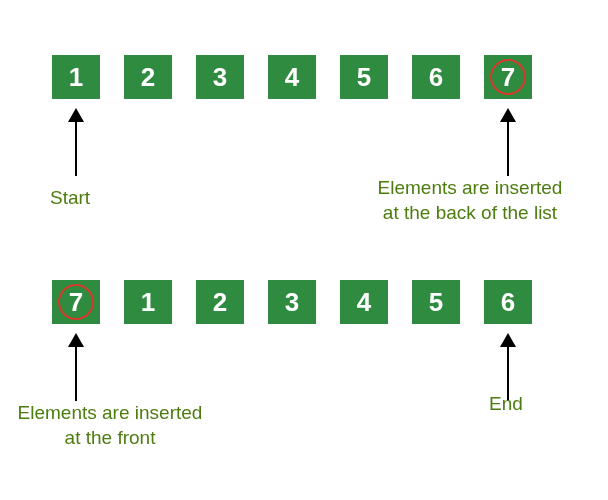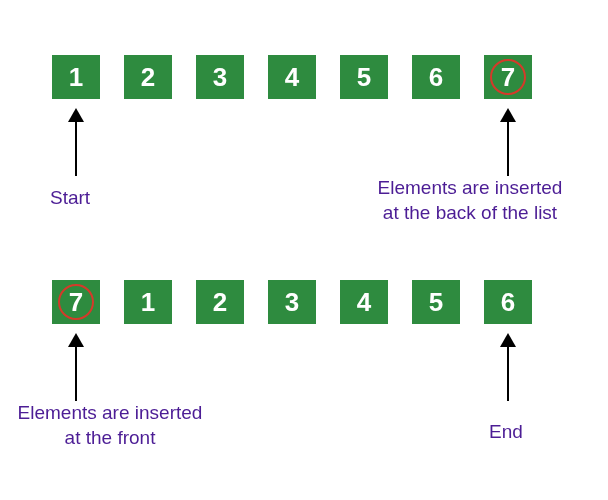--- a/index.html
+++ b/index.html
@@ -48,21 +48,21 @@
   }
   .arrow-head {
     width: 0;
     height: 0;
     border-left: 8px solid transparent;
     border-right: 8px solid transparent;
     border-bottom: 14px solid #000000;
   }
   .label {
     position: absolute;
-    color: #4c1d95;
+    color: #4d7c0f;
     font-size: 19px;
     font-weight: 500;
     text-align: center;
     line-height: 1.3;
   }
 </style>
 </head>
 <body>
 
 <div class="row" style="left:52px; top:55px;">
@@ -132,13 +132,13 @@
   <div class="arrow-head"></div>
   <div class="arrow-shaft" style="height:54px;"></div>
 </div>
 <div class="label" style="left:-10px; top:401px; width:240px; white-space:pre-line; text-align:center;"><span>Elements are inserted
 at the front</span></div>
 
 <div class="arrow" style="left:500px; top:333px;">
   <div class="arrow-head"></div>
   <div class="arrow-shaft" style="height:54px;"></div>
 </div>
-<div class="label" style="left:489px; top:420px;"><span>End</span></div>
+<div class="label" style="left:489px; top:392px;"><span>End</span></div>
 
 </body></html>

